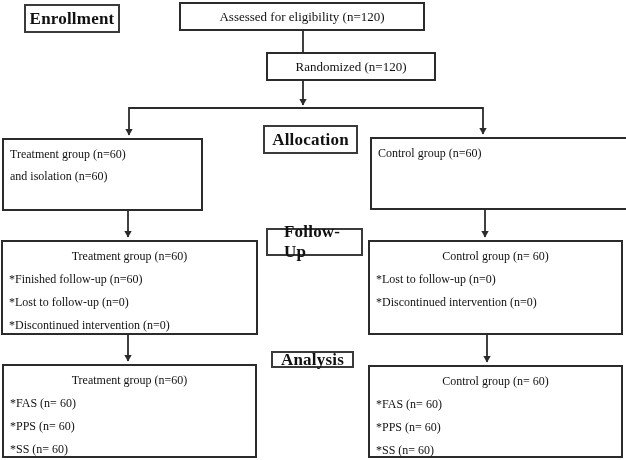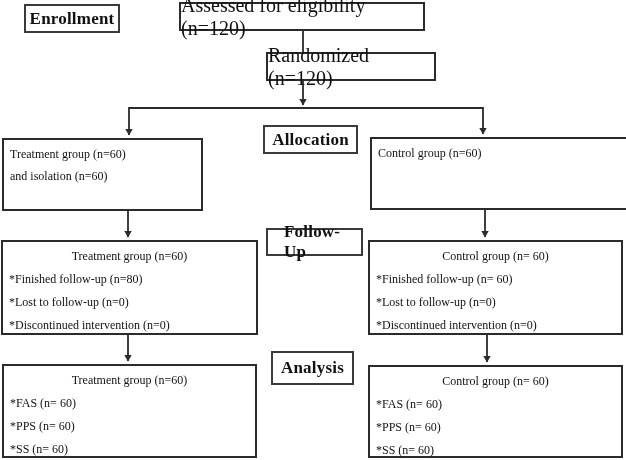--- a/index.html
+++ b/index.html
@@ -38,21 +38,21 @@
     font-weight: bold;
     font-size: 17px;
     border-width: 2px;
     border-color: #3a3a3a;
     letter-spacing: 0.2px;
   }
   .single-line {
     display: flex;
     align-items: center;
     justify-content: center;
-    font-size: 20px;
+    font-size: 13px;
   }
   .multi-line {
     padding: 3px 6px 0 6px;
   }
   .multi-line .ln {
     line-height: 22px;
     white-space: nowrap;
     text-align: left;
   }
   .fu .ln, .an .ln {
@@ -93,45 +93,44 @@
 
     <line x1="487" y1="335" x2="487" y2="362" stroke="#2b2b2b" stroke-width="1.8" marker-end="url(#arrow)"></line>
   </svg>
 
   <div class="box stage-label" style="left:24px; top:4px; width:96px; height:29px;">Enrollment</div>
 
   <div class="box stage-label" style="left:263px; top:125px; width:95px; height:29px;text-align:right;">Allocation</div>
 
   <div class="box stage-label" style="left:266px; top:228px; width:97px; height:28px;padding-left:16px;">Follow-Up</div>
 
-  <div class="box stage-label" style="left:271px; top:351px; width:83px; height:34px;">Analysis</div>
+  <div class="box stage-label" style="left:271px; top:351px; width:83px; height:17px;">Analysis</div>
 
   <div class="box single-line" style="left:179px; top:2px; width:246px; height:29px;">Assessed for eligibility (n=120)</div>
 
   <div class="box single-line" style="left:218px; top:52px; width:170px; height:29px;margin-left:48px;">Randomized (n=120)</div>
 
   <div class="box multi-line" style="left:2px; top:138px; width:201px; height:73px;">
     <div class="ln">Treatment group (n=60)</div>
     <div class="ln">and isolation (n=60)</div>
   </div>
 
   <div class="box multi-line" style="left:370px; top:137px; width:278px; height:73px;">
     <div class="ln">Control group (n=60)</div>
   </div>
 
   <div class="box multi-line fu" style="left:1px; top:240px; width:257px; height:95px;">
     <div class="ln centered">Treatment group (n=60)</div>
-    <div class="ln">*Finished follow-up (n=80)</div>
+    <div class="ln">*Finished follow-up (n=60)</div>
     <div class="ln">*Lost to follow-up (n=0)</div>
     <div class="ln">*Discontinued intervention (n=0)</div>
   </div>
 
   <div class="box multi-line fu" style="left:368px; top:240px; width:255px; height:95px;">
     <div class="ln centered">Control group (n= 60)</div>
-    <div class="ln">*Finished follow-up (n= 60)</div>
     <div class="ln">*Lost to follow-up (n=0)</div>
     <div class="ln">*Discontinued intervention (n=0)</div>
   </div>
 
   <div class="box multi-line an" style="left:2px; top:364px; width:255px; height:94px;">
     <div class="ln centered">Treatment group (n=60)</div>
     <div class="ln">*FAS (n= 60)</div>
     <div class="ln">*PPS (n= 60)</div>
     <div class="ln">*SS (n= 60)</div>
   </div>

